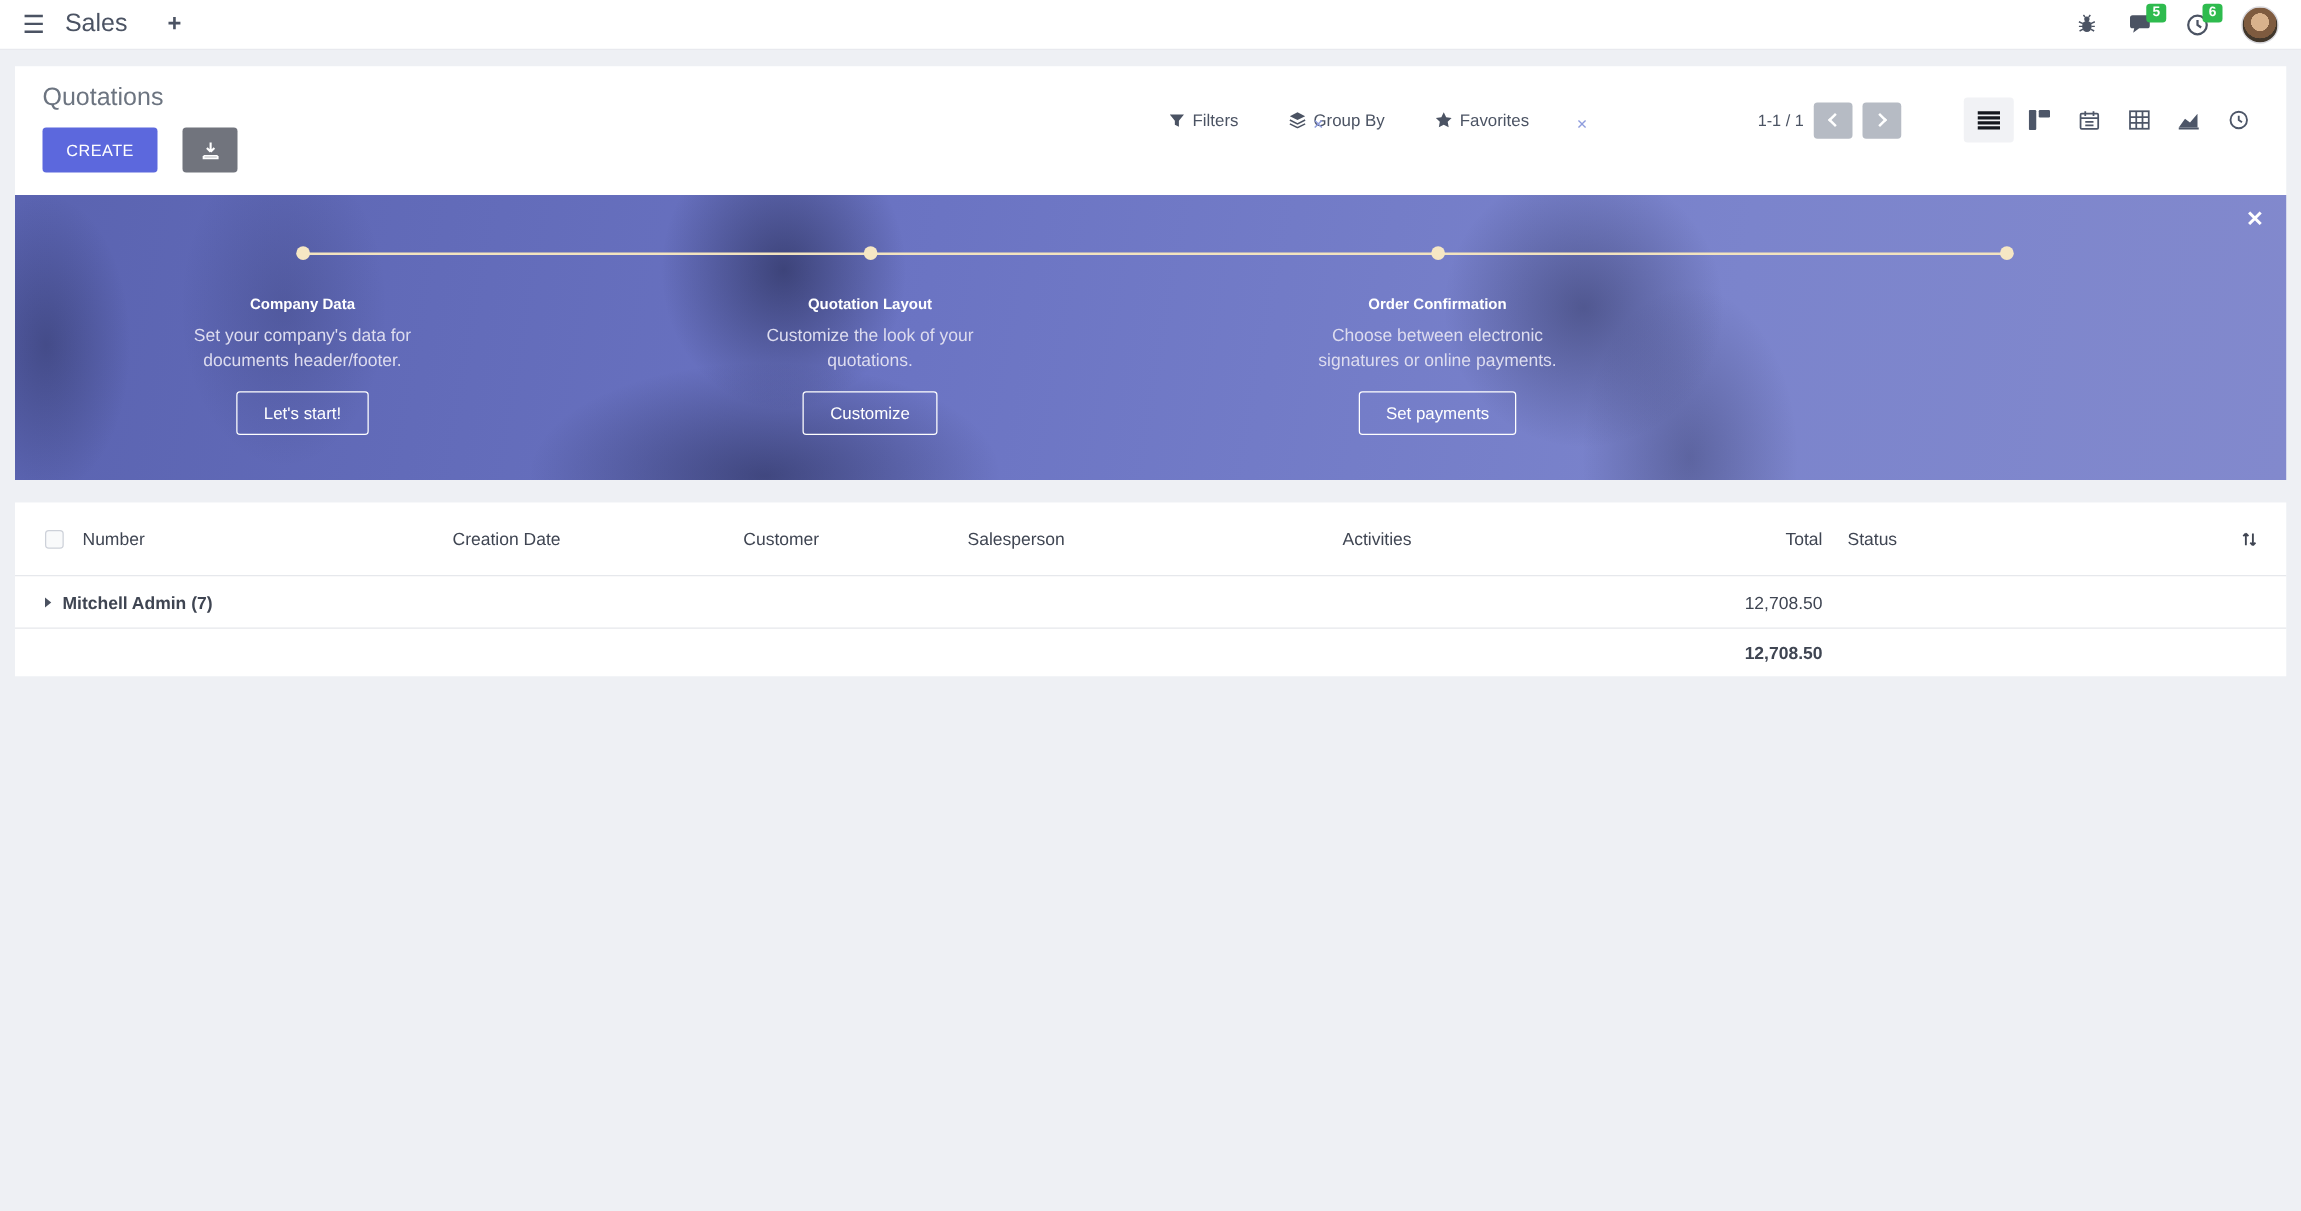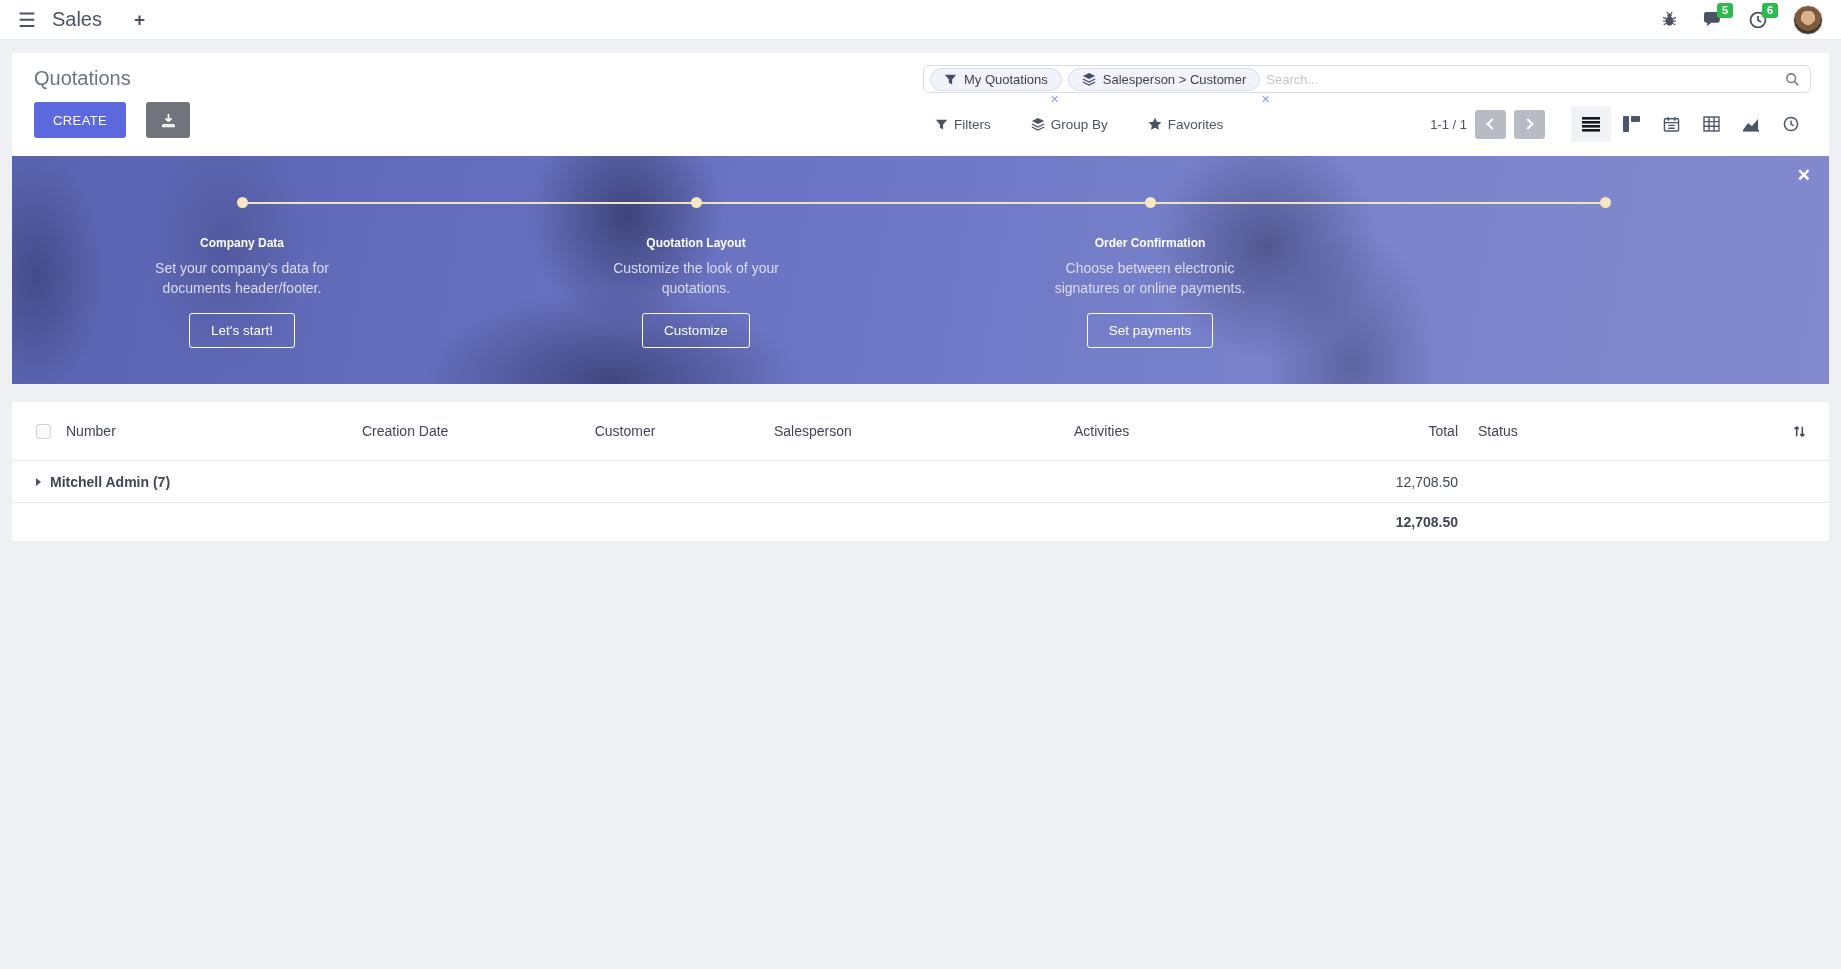--- a/index.html
+++ b/index.html
@@ -41,21 +41,21 @@
            border-radius:12px; padding:3px 13px; font-size:13px; color:#3c4250; white-space:nowrap;
            cursor:pointer; }
   .facet svg { display:block; }
   .search-input { border:none; outline:none; flex:1; font-size:13px; color:#3c4250;
                   font-family:inherit; min-width:60px; background:transparent; }
   .search-input::placeholder { color:#c3c6cf; }
   .magnifier { position:absolute; right:10px; top:6px; cursor:pointer; }
   .facet-x { position:absolute; top:28px; font-size:11px; color:#8f9ddd; cursor:pointer; }
   .facet-x.x1 { left:127px; } .facet-x.x2 { left:338px; }
 
-  .toolbar-row { margin-top:13px; display:flex; font-size:13.5px; color:#4b5363; }
+  .toolbar-row { margin-top:13px; display:flex; font-size:13.5px; color:#4b5363;gap:24px; }
   .menu-group { display:flex; gap:40px; padding-left:12px; }
   .menu-item { display:flex; align-items:center; gap:6px; cursor:pointer; }
   .pager { margin-left:auto; display:flex; align-items:center; gap:8px; }
   .pager-text { font-size:13px; color:#4b5363; }
   .pager-btn { width:31px; height:29px; background:#b6bbc4; border:none; border-radius:3px;
                display:flex; align-items:center; justify-content:center; cursor:pointer; }
   .chev { width:8px; height:8px; border-top:2.5px solid #fff; border-right:2.5px solid #fff; }
   .chev.left { transform:rotate(-135deg); margin-left:3px; }
   .chev.right { transform:rotate(45deg); margin-right:3px; }
   .view-switcher { margin-left:26px; display:flex; align-items:center; }
@@ -151,42 +151,20 @@
         <button class="btn-export">
           <svg width="15" height="15" viewBox="0 0 16 16">
             <path d="M8 1v8M8 9 4.8 5.8M8 9l3.2-3.2" stroke="#fff" stroke-width="1.8" fill="none"></path>
             <path d="M2 12.5h12M2 12.5v2h12v-2" stroke="#fff" stroke-width="1.6" fill="none"></path>
           </svg>
         </button>
       </div>
     </div>
 
     <div class="cp-right">
-      <div class="search-box">
-        <span class="facet">
-          <svg width="13" height="13" viewBox="0 0 16 16" fill="#434d6b">
-            <path d="M1 2h14L10 8v6l-4-2V8z"></path>
-          </svg>
-          <span>My Quotations</span>
-        </span>
-        <span class="facet">
-          <svg width="14" height="14" viewBox="0 0 16 16" fill="#434d6b">
-            <path d="M8 1 15 4.5 8 8 1 4.5z"></path>
-            <path d="M1 8l7 3.5L15 8M1 11.5 8 15l7-3.5" stroke="#434d6b" stroke-width="1.4" fill="none"></path>
-          </svg>
-          <span>Salesperson &gt; Customer</span>
-        </span>
-        <input class="search-input" placeholder="Search..." style="">
-        <span class="magnifier">
-          <svg width="15" height="15" viewBox="0 0 16 16" fill="none" stroke="#7a7f8a" stroke-width="1.7">
-            <circle cx="6.6" cy="6.6" r="4.6"></circle>
-              <path d="m10.2 10.2 4 4"></path>
-          </svg>
-        </span>
-      </div>
       <span class="facet-x x1">✕</span>
       <span class="facet-x x2">✕</span>
 
       <div class="toolbar-row">
         <div class="menu-group">
           <span class="menu-item">
             <svg width="13" height="13" viewBox="0 0 16 16" fill="#4b5363">
               <path d="M1 2h14L10 8v6l-4-2V8z"></path>
             </svg>
             <span>Filters</span>

